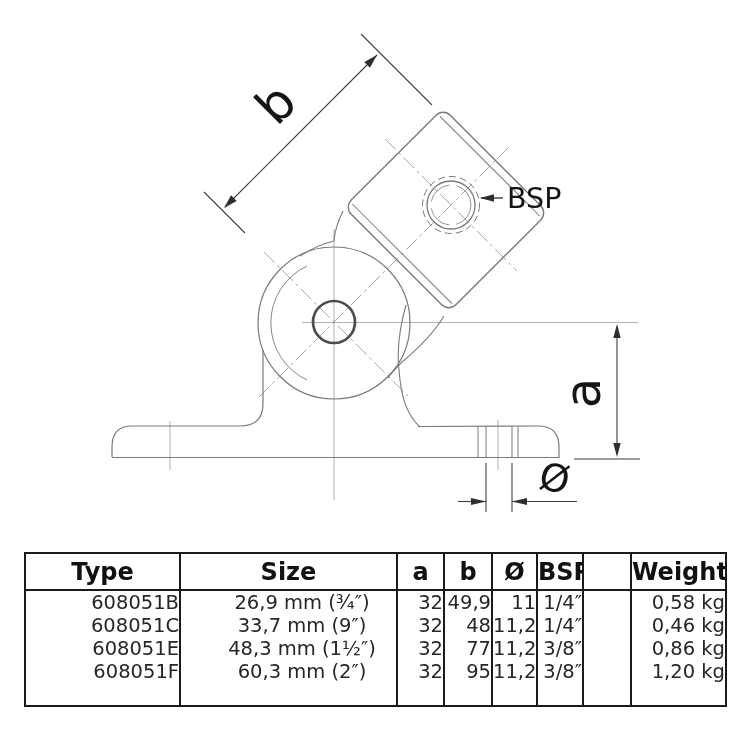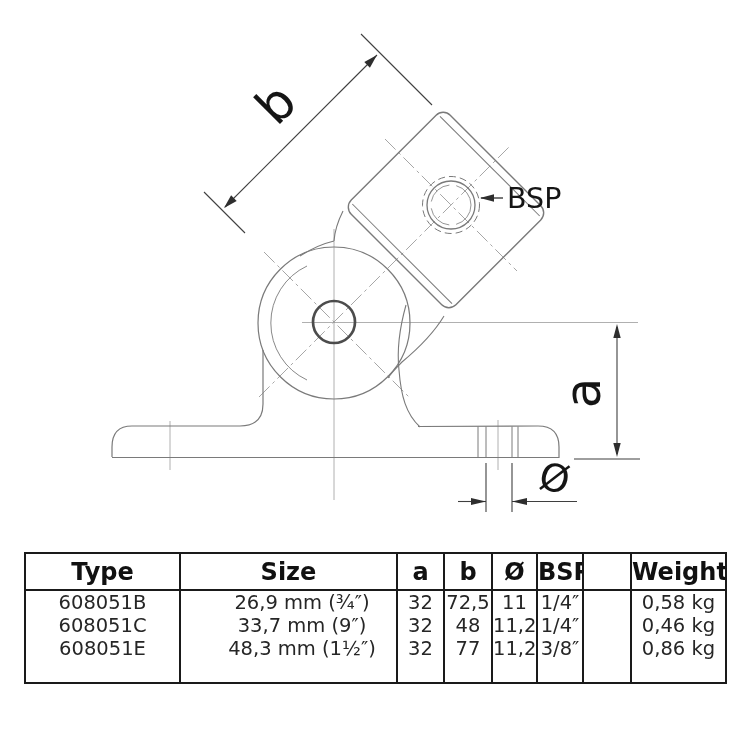--- a/index.html
+++ b/index.html
@@ -20,21 +20,21 @@
     border-left:2px solid #1a1a1a;
     padding:0;margin:16px;overflow:hidden;white-space:nowrap;
     font-family:"DejaVu Sans",sans-serif;
   }
   table.spec th{
     border-bottom:2.5px solid #1a1a1a;
     height:35px;font-size:24px;font-weight:bold;text-align:center;
     color:#111;
   }
   table.spec td{
-    height:23px;font-size:19.5px;font-weight:normal;text-align:center;
+    height:23px;font-size:19.5px;font-weight:normal;text-align:right;
     color:#262626;
   }
   table.spec td.col-1{text-align:center;padding-left:27px;}
   table.spec tr.filler td{height:22px;}
 </style>
 </head>
 <body>
 
 <div class="stage">
 
@@ -135,21 +135,21 @@
           <th class="col-5">BSP</th>
           <th class="col-6"></th>
           <th class="col-7">Weight</th>
         </tr>
     </thead>
     <tbody>
         <tr>
           <td class="col-0">608051B</td>
           <td class="col-1">26,9 mm (¾″)</td>
           <td class="col-2">32</td>
-          <td class="col-3">72,5</td>
+          <td class="col-3">49,9</td>
           <td class="col-4">11</td>
           <td class="col-5">1/4″</td>
           <td class="col-6"></td>
           <td class="col-7">0,58 kg</td>
         </tr>
         <tr>
           <td class="col-0">608051C</td>
           <td class="col-1">33,7 mm (9″)</td>
           <td class="col-2">32</td>
           <td class="col-3">48</td>
@@ -161,20 +161,30 @@
         <tr>
           <td class="col-0">608051E</td>
           <td class="col-1">48,3 mm (1½″)</td>
           <td class="col-2">32</td>
           <td class="col-3">77</td>
           <td class="col-4">11,2</td>
           <td class="col-5">3/8″</td>
           <td class="col-6"></td>
           <td class="col-7">0,86 kg</td>
         </tr>
+        <tr>
+          <td class="col-0">608051F</td>
+          <td class="col-1">60,3 mm (2″)</td>
+          <td class="col-2">32</td>
+          <td class="col-3">95</td>
+          <td class="col-4">11,2</td>
+          <td class="col-5">3/8″</td>
+          <td class="col-6"></td>
+          <td class="col-7">1,20 kg</td>
+        </tr>
         <tr class="filler">
           <td class="col-0"></td>
           <td class="col-1"></td>
           <td class="col-2"></td>
           <td class="col-3"></td>
           <td class="col-4"></td>
           <td class="col-5"></td>
           <td class="col-6"></td>
           <td class="col-7"></td>
         </tr>

